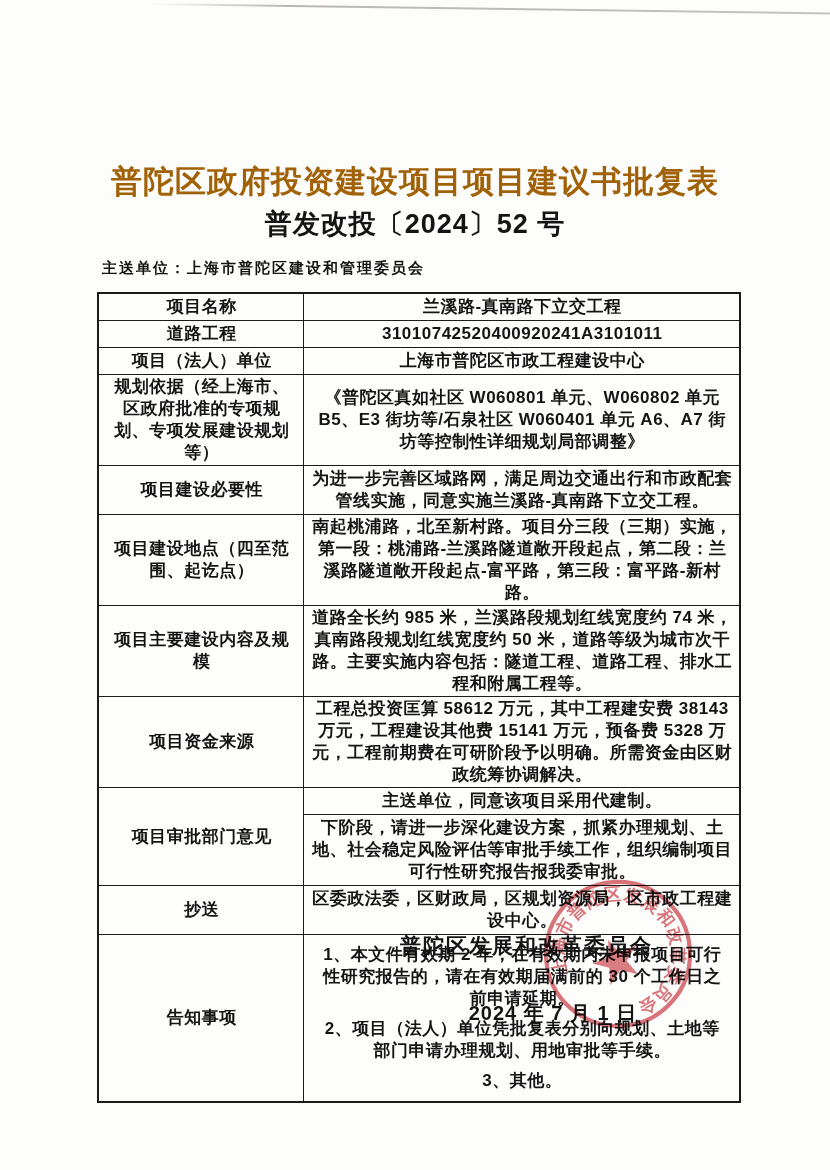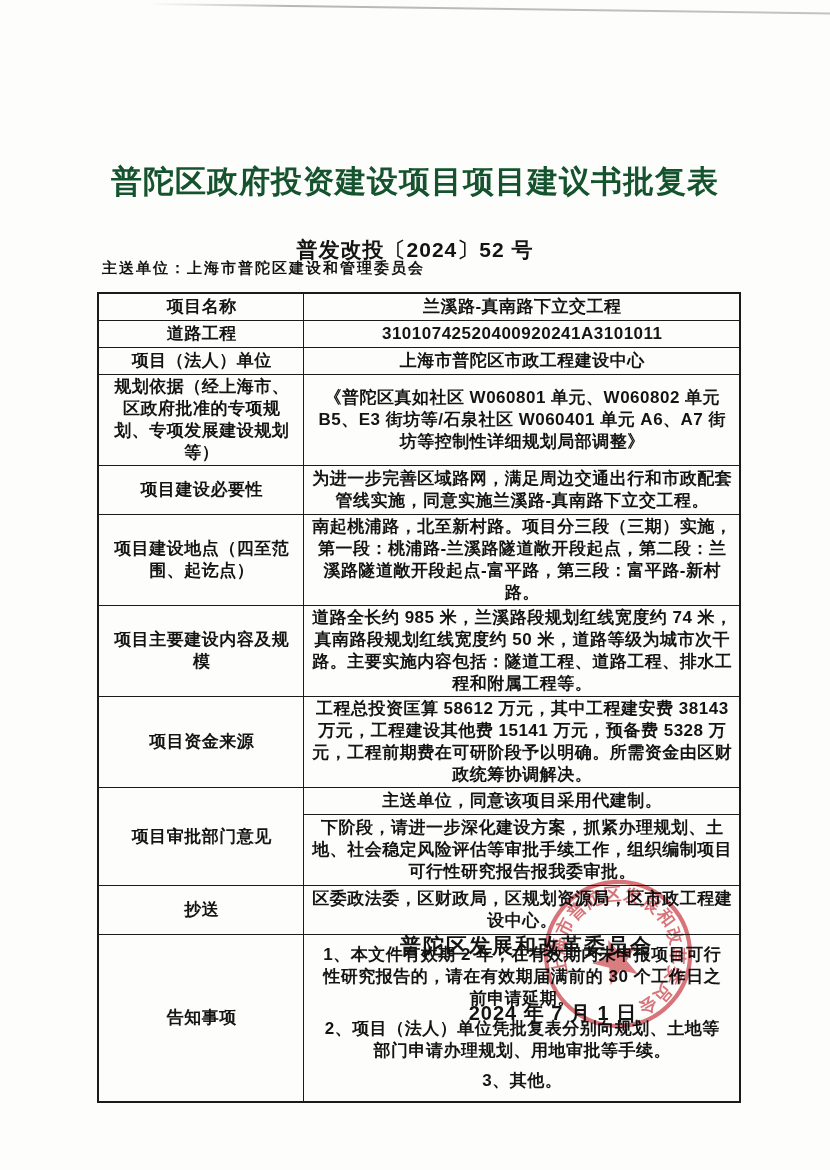--- a/index.html
+++ b/index.html
@@ -13,25 +13,25 @@
     overflow:hidden;
   }
   .scan-line{
     position:absolute;top:3px;left:148px;width:690px;height:2px;
     background:linear-gradient(90deg, rgba(150,145,135,0), rgba(130,125,115,.55) 20%, rgba(130,125,115,.45));
     transform:rotate(0.8deg);transform-origin:left top;
   }
   .doc-title{
     position:absolute;top:161px;left:0;width:100%;
     text-align:center;font-size:31px;font-weight:800;letter-spacing:1px;
-    color:#14532d;
+    color:#a16207;
   }
   .doc-number{
-    position:absolute;top:236px;left:0;width:100%;
-    text-align:center;font-size:21px;font-weight:600;letter-spacing:1px;
+    position:absolute;top:206px;left:0;width:100%;
+    text-align:center;font-size:27px;font-weight:600;letter-spacing:1px;
   }
   .recipient-line{
     position:absolute;top:259px;left:102px;
     font-size:15px;font-weight:700;letter-spacing:2px;
   }
   table.approval-table{
     position:absolute;top:292px;left:97px;width:642px;
     border-collapse:collapse;table-layout:fixed;
     border:2px solid #1b1b1b;
   }

